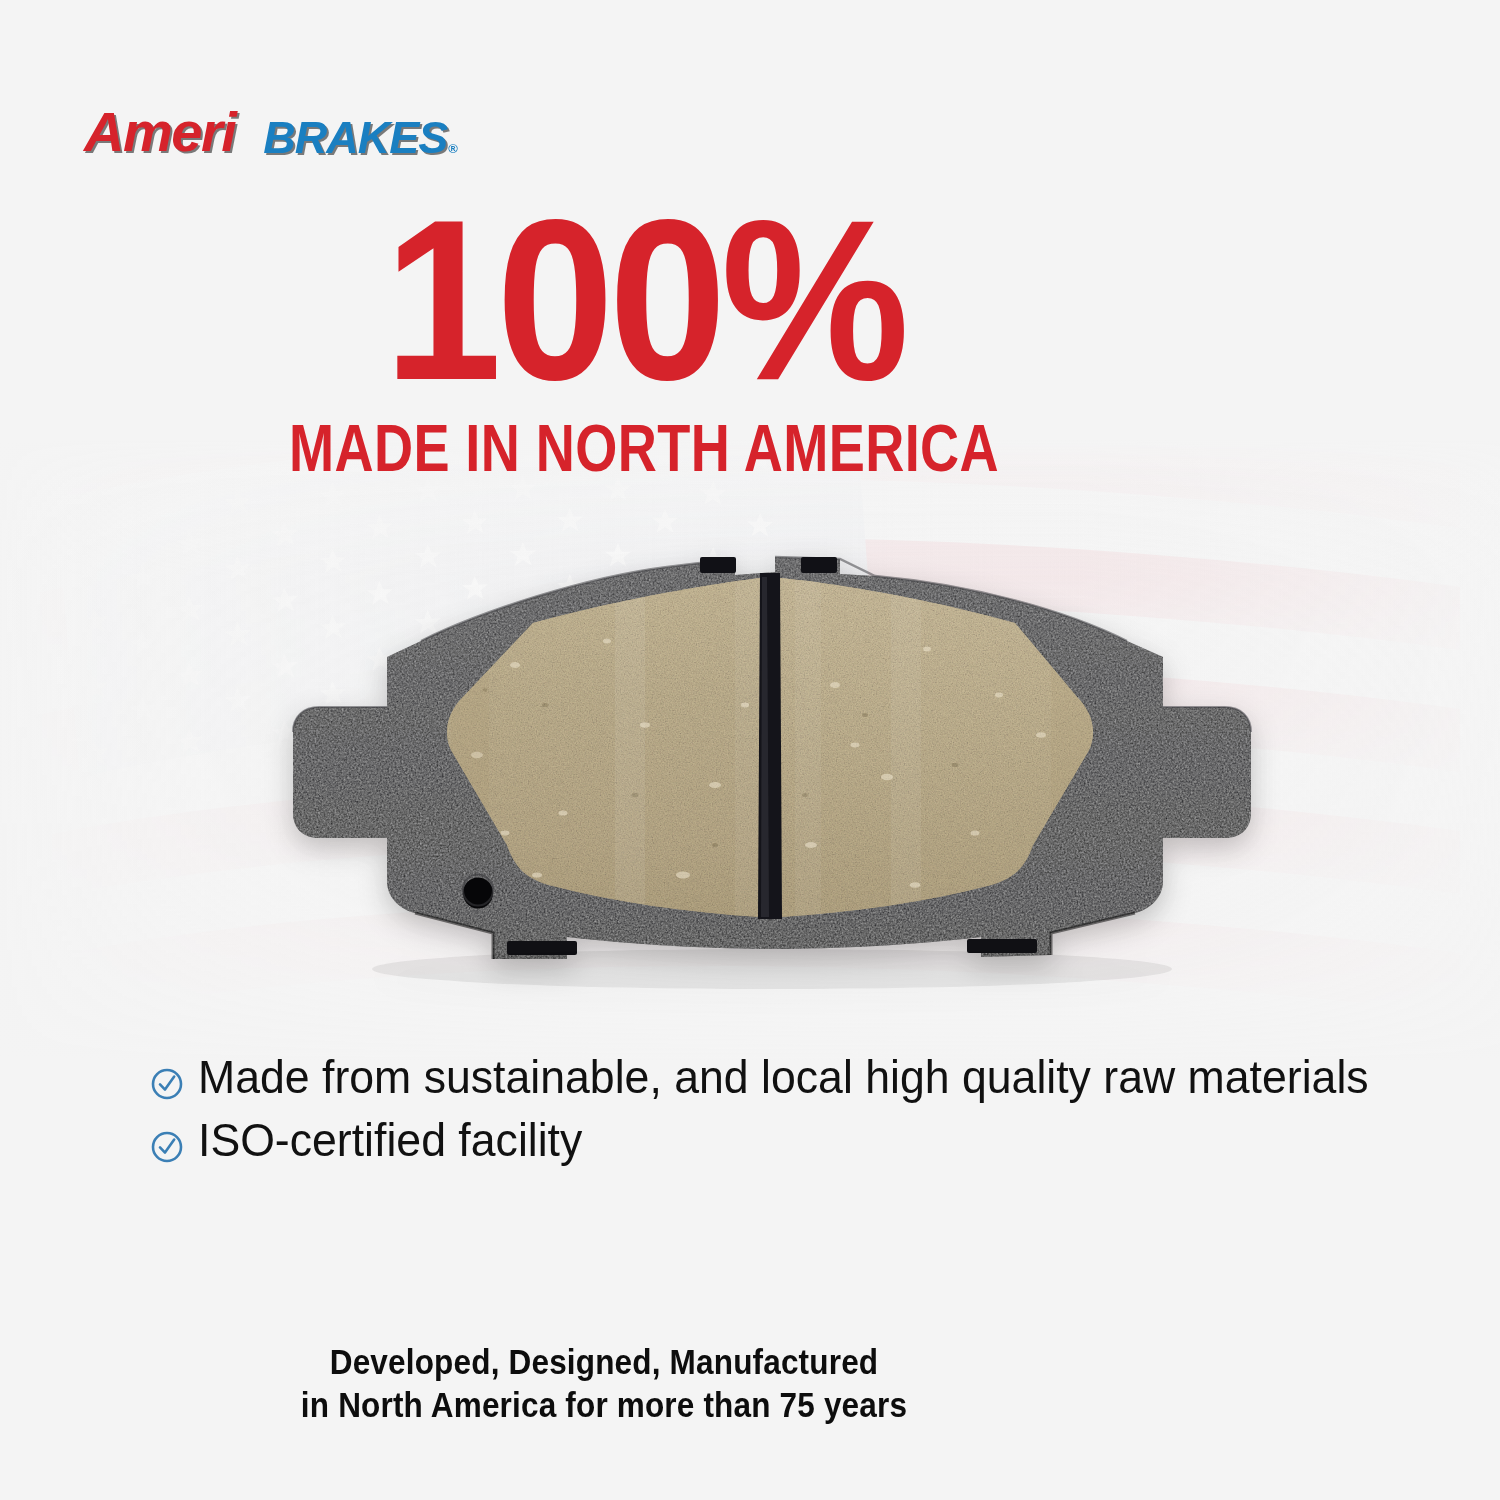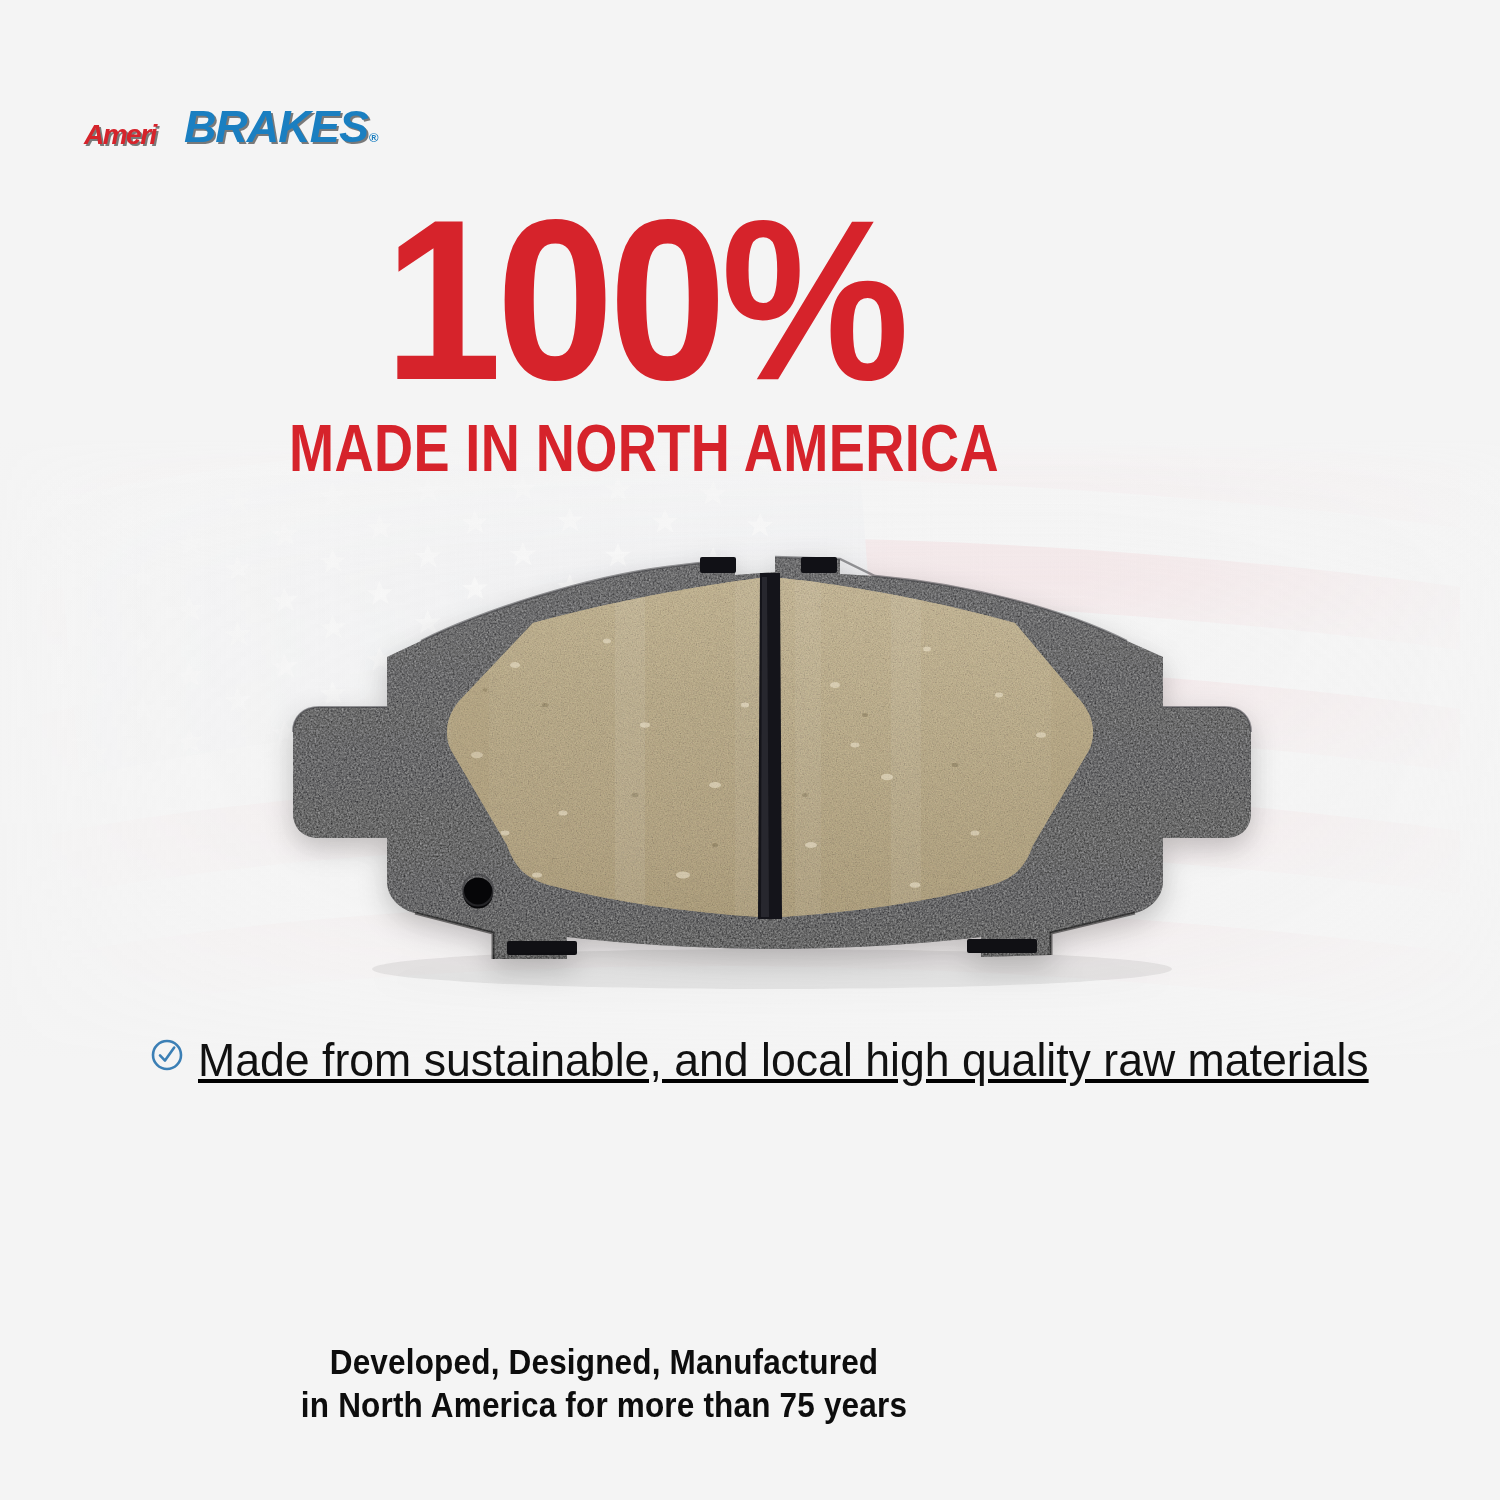--- a/index.html
+++ b/index.html
@@ -29,21 +29,21 @@
     z-index:40;
     display:flex;
     align-items:flex-end;
     line-height:1;
     white-space:nowrap;
   }
   #brand-logo .lg-ameri{
     font-family:"Liberation Sans", sans-serif;
     font-weight:bold;
     font-style:italic;
-    font-size:28px;
+    font-size:56px;
     letter-spacing:-1.5px;
     color:#d6232b;
     text-shadow:2px 2px 0 rgba(20,20,20,.55);
   }
   #brand-logo .lg-brakes{
     font-family:"Liberation Sans", sans-serif;
     font-weight:bold;
     font-style:italic;
     font-size:45px;
     letter-spacing:-1px;
@@ -99,23 +99,22 @@
 
   
   #feature-list{
     position:absolute;
     left:150px; top:1037px;
     width:1240px;
     z-index:40;
   }
   .feature-row{
     display:flex;
-    align-items:flex-start;
+    align-items:flex-end;
     height:63px;
-    text-decoration:underline;
   }
   .feature-check{
     flex:0 0 auto;
     width:34px; height:34px;
     margin-right:14px;
     position:relative;
     top:1px;
   }
   .feature-check svg{ display:block; width:34px; height:34px; }
   .feature-text{
@@ -409,19 +408,28 @@
       <svg viewBox="0 0 34 34">
         <circle cx="17" cy="17" r="14" fill="none" stroke="#3b7fb5" stroke-width="2.6"></circle>
         <path d="M10 17.4 L15 22.6 L24.2 9.6" fill="none" stroke="#3b7fb5" stroke-width="2.6" stroke-linecap="round" stroke-linejoin="round"></path>
       </svg>
     </span>
     <span class="feature-text">Made from sustainable, and local high quality raw materials</span>
   </div>
 
 
 
+  <div class="feature-row">
+    <span class="feature-check">
+      <svg viewBox="0 0 34 34">
+        <circle cx="17" cy="17" r="14" fill="none" stroke="#3b7fb5" stroke-width="2.6"></circle>
+        <path d="M10 17.4 L15 22.6 L24.2 9.6" fill="none" stroke="#3b7fb5" stroke-width="2.6" stroke-linecap="round" stroke-linejoin="round"></path>
+      </svg>
+    </span>
+    <span class="feature-text">ISO-certified facility</span>
+  </div>
 
 </div>
 
 <div id="footer-block">
   <div class="footer-line">Developed, Designed, Manufactured</div>
   <div class="footer-line">in North America for more than 75 years</div>
 </div>
 
 </body></html>

